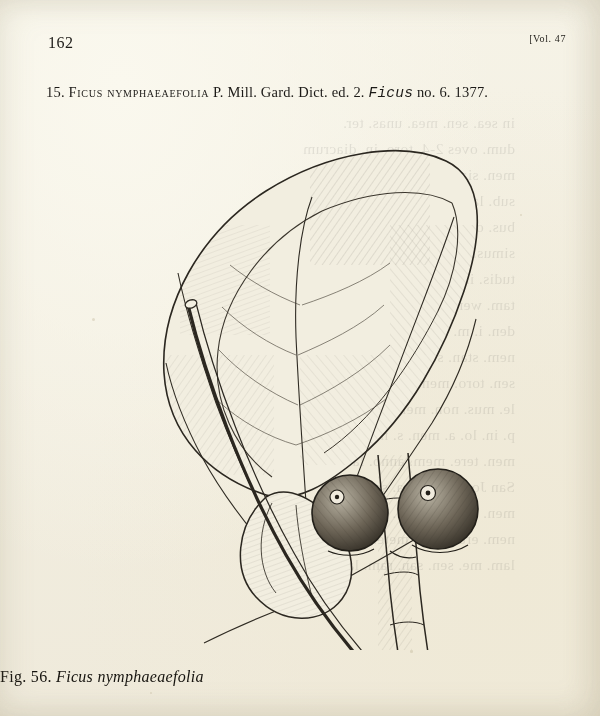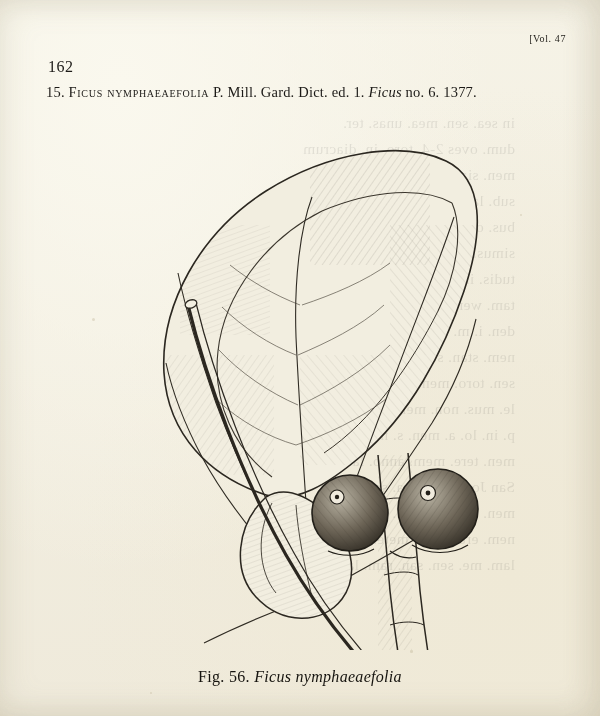--- a/index.html
+++ b/index.html
@@ -40,21 +40,21 @@
     letter-spacing: 0.4px;
     text-align: justify;
     pointer-events: none;
     filter: blur(0.4px);
   }
   .bleed div { white-space: nowrap; }
 
   .page-number {
     position: absolute;
     left: 48px;
-    top: 58px;
+    top: 34px;
     font-size: 16px;
     color: #1d1b18;
     letter-spacing: 0.5px;
   }
   .running-head {
     position: absolute;
     left: 118px;
     top: 47px;
     font-size: 14.5px;
     letter-spacing: 1.2px;
@@ -78,37 +78,36 @@
     width: 510px;
     font-size: 14.5px;
     color: #1c1a17;
     letter-spacing: 0.2px;
   }
   .entry .num { letter-spacing: 0.2px; font-family: Liberation Serif, serif; }
   .entry .sc {
     font-variant: small-caps;
     letter-spacing: 0.7px;
   }
-  .entry .it { font-style: italic; }
+  .entry .it { font-style: italic; font-family: Liberation Mono, monospace; }
 
   .figure-area {
     position: absolute;
     left: 60px;
     top: 105px;
     width: 480px;
     height: 545px;
   }
   .figure-area svg { display: block; }
 
   .caption {
     position: absolute;
     left: 0;
     right: 0;
     top: 668px;
-    text-align: center;
     font-size: 16px;
     color: #16140f;
     letter-spacing: 0.3px;
   }
   .caption .it { font-style: italic; }
 
   .edge-shade {
     position: absolute;
     inset: 0;
     pointer-events: none;
@@ -147,21 +146,21 @@
     <div>nem. erem. ses. mete. er. men</div>
     <div>lam. me. sen. san. ram. la. menes</div>
   </div>
 
   <div class="page-number">162</div>
   <div class="volume-note">[Vol. 47</div>
 
   <div class="entry">
     <span class="num">15.</span>
     <span class="sc">Ficus nymphaeaefolia</span>
-    <span>P. Mill. Gard. Dict. ed. 1.</span>
+    <span>P. Mill. Gard. Dict. ed. 2.</span>
     <span class="it">Ficus</span>
     <span>no. 6.</span>
     <span>1377.</span>
   </div>
 
   <div class="figure-area">
     <svg width="480" height="545" viewBox="0 0 480 545" xmlns="http://www.w3.org/2000/svg">
       <defs>
         <pattern id="hatchA" width="6" height="6" patternTransform="rotate(35)" patternUnits="userSpaceOnUse">
           <line x1="0" y1="0" x2="0" y2="6" stroke="#3a352c" stroke-width="0.7"></line>

